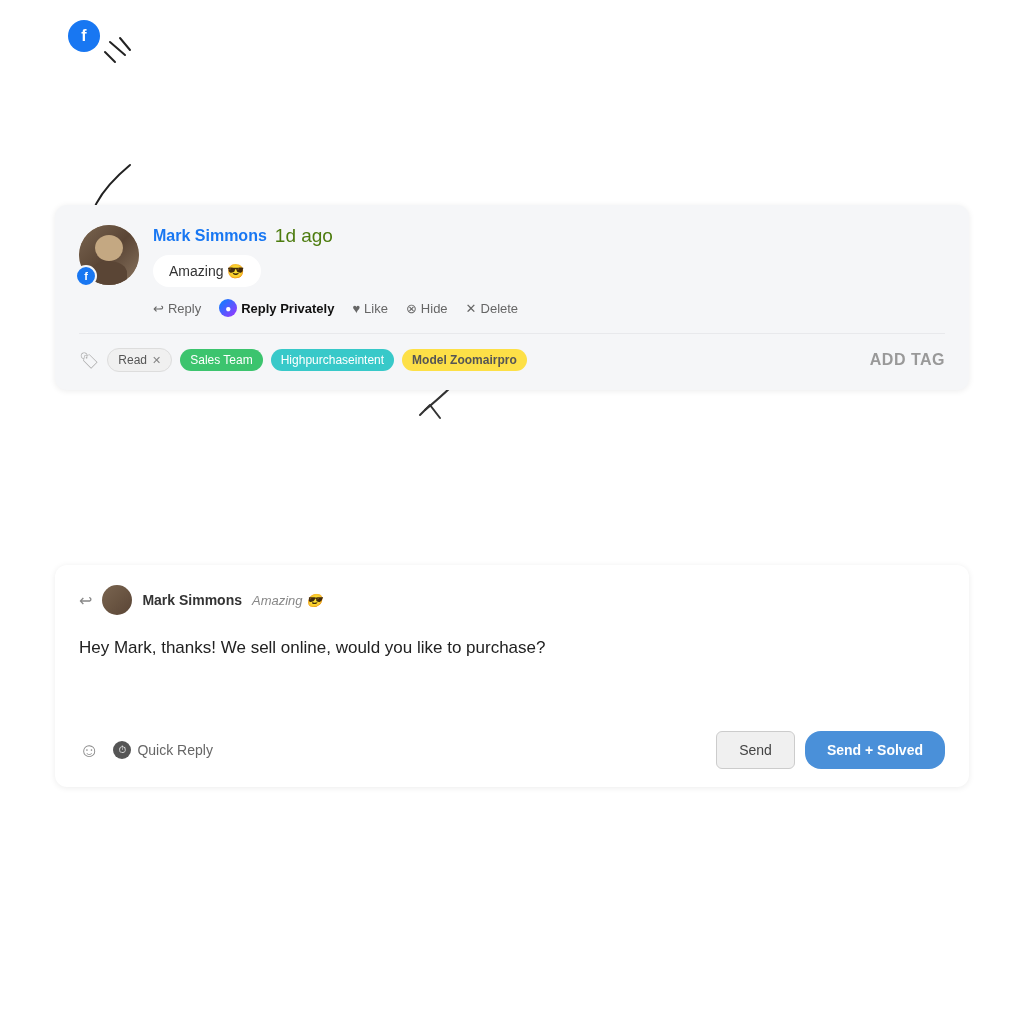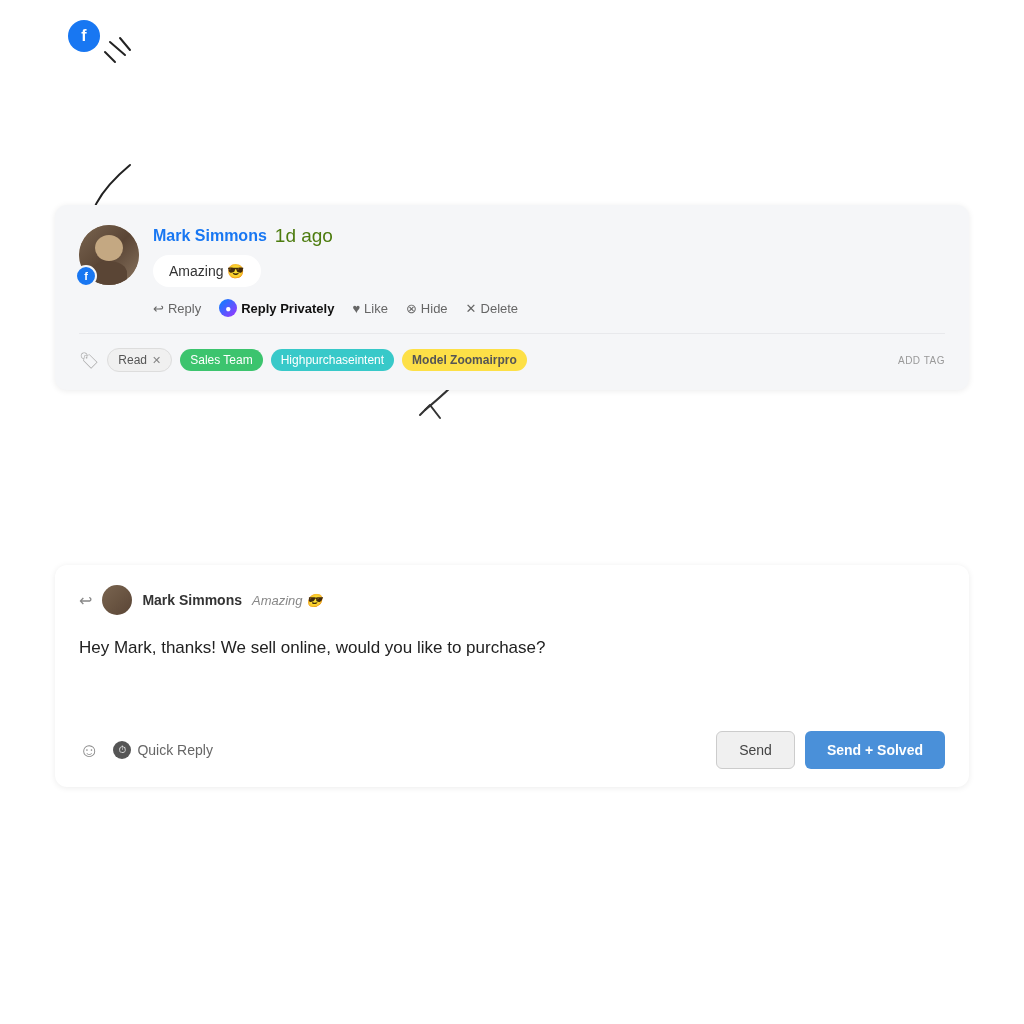--- a/index.html
+++ b/index.html
@@ -245,22 +245,22 @@
     }
 
     .tag-close {
       font-size: 11px;
       opacity: 0.7;
       cursor: pointer;
     }
 
     .add-tag-btn {
       margin-left: auto;
-      font-size: 10px;
-      font-weight: 400;
+      font-size: 16px;
+      font-weight: 700;
       color: #999;
       letter-spacing: 0.5px;
       cursor: pointer;
     }
 
     
     .reply-box {
       position: absolute;
       top: 565px;
       left: 55px;
@@ -358,21 +358,21 @@
       border: 1px solid #ccc;
       background: #f0f0f0;
       font-size: 14px;
       color: #444;
       cursor: pointer;
       font-weight: 500;
     }
 
     .btn-send-solved {
       padding: 10px 22px;
-      border-radius: 6px;
+      border-radius: 16px;
       border: none;
       background: #4a90d9;
       font-size: 14px;
       color: #fff;
       cursor: pointer;
       font-weight: 600;
     }
 
     
     .svg-overlay {

